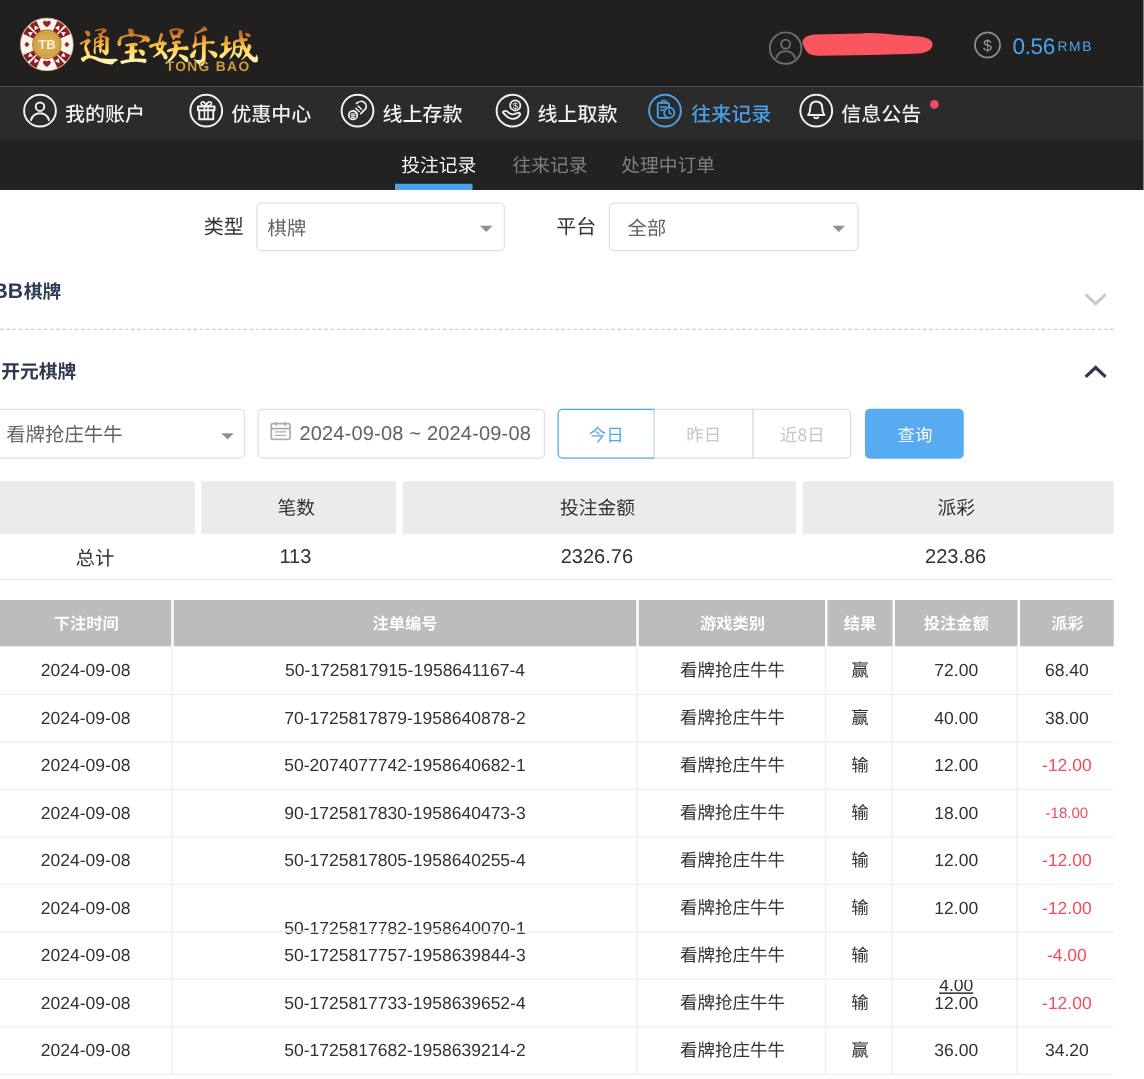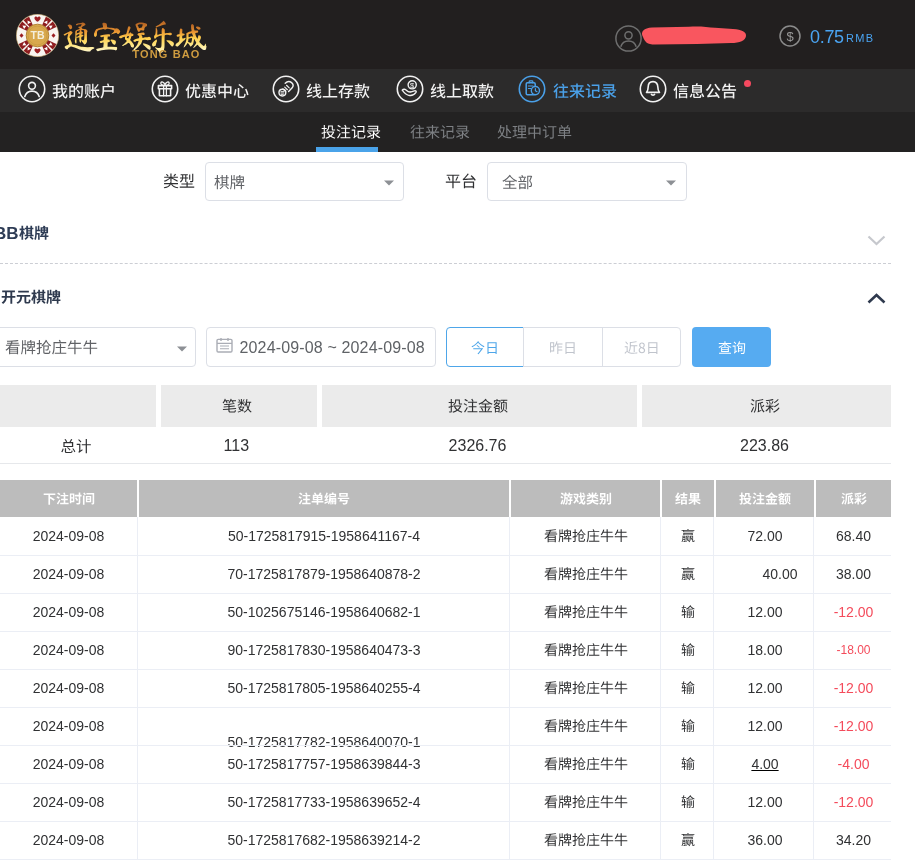--- a/index.html
+++ b/index.html
@@ -154,21 +154,21 @@
 <path d="M5.8 21.8 C7 17.6 10 15.9 13.5 15.9 C17 15.9 20 17.6 21.2 21.8" stroke="#6e6e6e" stroke-width="1.5"></path>
 </svg></div>
 <div style="position:absolute;left:637.0px;top:25.0px;"><svg width="111" height="20" viewBox="0 0 111 20">
 <path d="M6,12 C3,7 7,3 15,2.6 L52,1.8 C60,0.8 70,1.8 78,2.8 L96,4 C105,4.5 109.5,7 109,11 C108.5,15.5 103,18 94,18 L60,19 L18,19.5 C10,19.5 8,17 6,12 Z" fill="#f9565f"></path>
 </svg></div>
 <div style="position:absolute;left:778.5px;top:25.0px;"><svg width="22" height="22" viewBox="0 0 22 22">
 <circle cx="11" cy="11" r="10" fill="none" stroke="#8b8b8b" stroke-width="1.5"></circle>
 <text x="11" y="15.6" font-family="Liberation Sans, sans-serif" font-size="13" fill="#9a9a9a" text-anchor="middle">$</text>
 </svg></div>
 <div style="position:absolute;left:810.0px;top:36.5px;transform:translate(0,-50%);">
-    <span style="font-size:18px;line-height:20px;font-weight:normal;color:#4aa4f2;white-space:nowrap;display:block;letter-spacing:-0.30px;">0.75</span>
+    <span style="font-size:18px;line-height:20px;font-weight:normal;color:#4aa4f2;white-space:nowrap;display:block;letter-spacing:-0.30px;">0.56</span>
   </div>
 <div style="position:absolute;left:846.0px;top:37.5px;transform:translate(0,-50%);">
     <span style="font-size:11px;line-height:13px;font-weight:normal;color:#4aa4f2;white-space:nowrap;display:block;letter-spacing:1.30px;">RMB</span>
   </div>
 <div style="position:absolute;left:0;top:69px;width:915px;height:43px;background:#2c2b2b"></div>
 <div style="position:absolute;left:18.0px;top:90.5px;transform:translate(0,-50%);"><svg width="28" height="28" viewBox="0 0 28 28" fill="none" stroke="#f2f2f2" stroke-width="1.6" stroke-linecap="round" stroke-linejoin="round">
       <circle cx="14" cy="14" r="12.7"></circle>
       <circle cx="14" cy="10.8" r="3.4"></circle>
       <path d="M6.8 21.6 C8 17.6 10.8 16.1 14 16.1 C17.2 16.1 20 17.6 21.2 21.6"></path>
     </svg></div>
@@ -588,31 +588,31 @@
       </g>
     </svg>
   </div>
 <div style="position:absolute;left:688.0px;top:574.0px;transform:translate(-50%,-50%);">
     <svg width="14" height="14" viewBox="0 0 14 14" style="display:block;overflow:visible">
       <g fill="#303133" transform="translate(0 12) scale(0.014000)">
         <use href="#r8d62" x="0"></use>
       </g>
     </svg>
   </div>
-<div style="position:absolute;left:765.0px;top:574.0px;transform:translate(-50%,-50%);margin-left:15px;">
+<div style="position:absolute;left:765.0px;top:574.0px;transform:translate(-50%,-50%);">
     <span style="font-size:14px;line-height:16px;font-weight:normal;color:#303133;white-space:nowrap;display:block;">40.00</span>
   </div>
 <div style="position:absolute;left:853.5px;top:574.0px;transform:translate(-50%,-50%);">
     <span style="font-size:14px;line-height:16px;font-weight:normal;color:#303133;white-space:nowrap;display:block;">38.00</span>
   </div>
 <div style="position:absolute;left:68.5px;top:612.0px;transform:translate(-50%,-50%);">
     <span style="font-size:14px;line-height:16px;font-weight:normal;color:#303133;white-space:nowrap;display:block;">2024-09-08</span>
   </div>
 <div style="position:absolute;left:324.0px;top:612.0px;transform:translate(-50%,-50%);">
-    <span style="font-size:14px;line-height:16px;font-weight:normal;color:#303133;white-space:nowrap;display:block;">50-1025675146-1958640682-1</span>
+    <span style="font-size:14px;line-height:16px;font-weight:normal;color:#303133;white-space:nowrap;display:block;">50-2074077742-1958640682-1</span>
   </div>
 <div style="position:absolute;left:585.5px;top:612.0px;transform:translate(-50%,-50%);">
     <svg width="84" height="14" viewBox="0 0 84 14" style="display:block;overflow:visible">
       <g fill="#303133" transform="translate(0 12) scale(0.014000)">
         <use href="#r770b" x="0"></use>
         <use href="#r724c" x="1000"></use>
         <use href="#r62a2" x="2000"></use>
         <use href="#r5e84" x="3000"></use>
         <use href="#r725b" x="4000"></use>
         <use href="#r725b" x="5000"></use>
@@ -743,21 +743,21 @@
       </g>
     </svg>
   </div>
 <div style="position:absolute;left:688.0px;top:764.0px;transform:translate(-50%,-50%);">
     <svg width="14" height="14" viewBox="0 0 14 14" style="display:block;overflow:visible">
       <g fill="#303133" transform="translate(0 12) scale(0.014000)">
         <use href="#r8f93" x="0"></use>
       </g>
     </svg>
   </div>
-<div style="position:absolute;left:765.0px;top:764.0px;transform:translate(-50%,-50%);text-decoration:underline;">
+<div style="position:absolute;left:765.0px;top:788px;transform:translate(-50%,-50%);text-decoration:underline;">
     <span style="font-size:14px;line-height:16px;font-weight:normal;color:#303133;white-space:nowrap;display:block;">4.00</span>
   </div>
 <div style="position:absolute;left:853.5px;top:764.0px;transform:translate(-50%,-50%);">
     <span style="font-size:14px;line-height:16px;font-weight:normal;color:#f44b5b;white-space:nowrap;display:block;">-4.00</span>
   </div>
 <div style="position:absolute;left:68.5px;top:802.0px;transform:translate(-50%,-50%);">
     <span style="font-size:14px;line-height:16px;font-weight:normal;color:#303133;white-space:nowrap;display:block;">2024-09-08</span>
   </div>
 <div style="position:absolute;left:324.0px;top:802.0px;transform:translate(-50%,-50%);">
     <span style="font-size:14px;line-height:16px;font-weight:normal;color:#303133;white-space:nowrap;display:block;">50-1725817733-1958639652-4</span>

